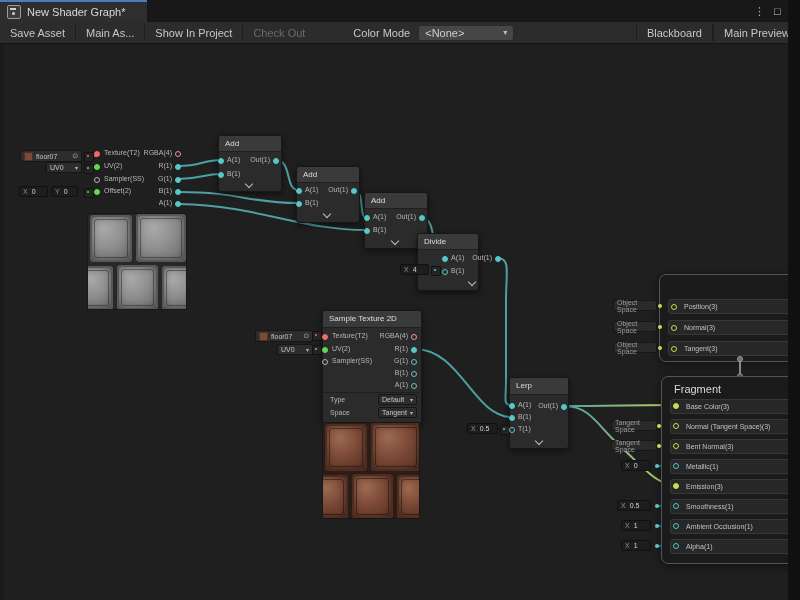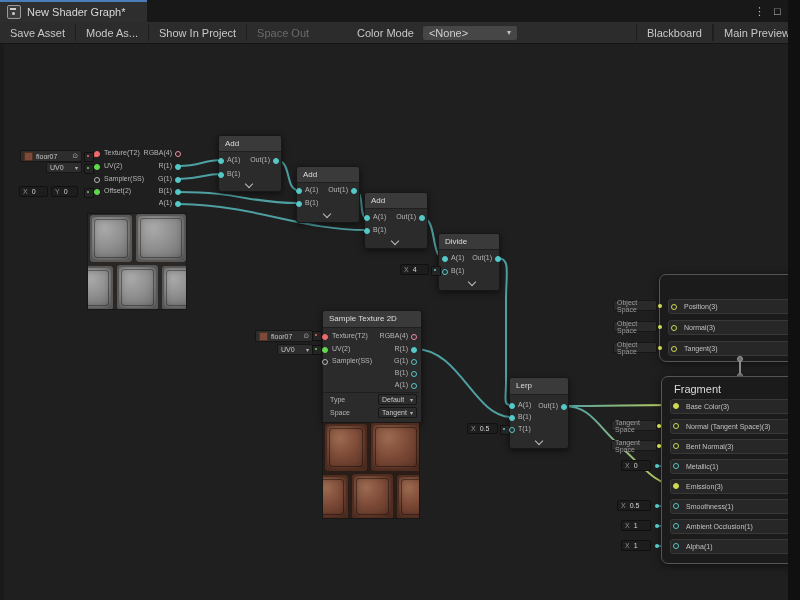--- a/index.html
+++ b/index.html
@@ -102,25 +102,25 @@
     <div class="winbtns">
       <span>⋮</span>
       <span>□</span>
       <span>×</span>
     </div>
   </div>
 
   <div class="toolbar">
     <div class="tbtn">Save Asset</div>
     <div class="tsep"></div>
-    <div class="tbtn">Mode As...</div>
+    <div class="tbtn">Main As...</div>
     <div class="tsep"></div>
     <div class="tbtn">Show In Project</div>
     <div class="tsep"></div>
-    <div class="tbtn disabled">Space Out</div>
+    <div class="tbtn disabled">Check Out</div>
     <div style="width:26px"></div>
     <div class="tlabel">Color Mode</div>
     <div class="tdrop">
       <span>&lt;None&gt;</span>
       <span class="arr">▾</span>
     </div>
     <div class="tspacer"></div>
     <div class="tsep"></div>
     <div class="tbtn">Blackboard</div>
     <div class="tsep"></div>
@@ -252,21 +252,21 @@
     <div class="ntitle">Add</div>
   </div>
   <div class="prt on" style="left:364px;top:215px"></div>
   <div class="pl" style="left:373px;top:213px">A(1)</div>
   <div class="prt on" style="left:364px;top:228px"></div>
   <div class="pl" style="left:373px;top:226px">B(1)</div>
   <div class="prt on" style="left:419px;top:215px"></div>
   <div class="pl r" style="left:391px;top:213px;width:25px">Out(1)</div>
   <div class="chev" style="left:392px;top:238px"></div>
 
-  <div class="node" style="left:438px;top:233px;width:60px;height:56px">
+  <div class="node" style="left:417px;top:233px;width:60px;height:56px">
     <div class="ntitle">Divide</div>
   </div>
   <div class="prt on" style="left:442px;top:256px"></div>
   <div class="pl" style="left:451px;top:254px">A(1)</div>
   <div class="prt" style="left:442px;top:269px"></div>
   <div class="pl" style="left:451px;top:267px">B(1)</div>
   <div class="prt on" style="left:495px;top:256px"></div>
   <div class="pl r" style="left:467px;top:254px;width:25px">Out(1)</div>
   <div class="chev" style="left:469px;top:279px"></div>
   <div class="vfield" style="left:400px;top:264px;width:29px;height:11px">

